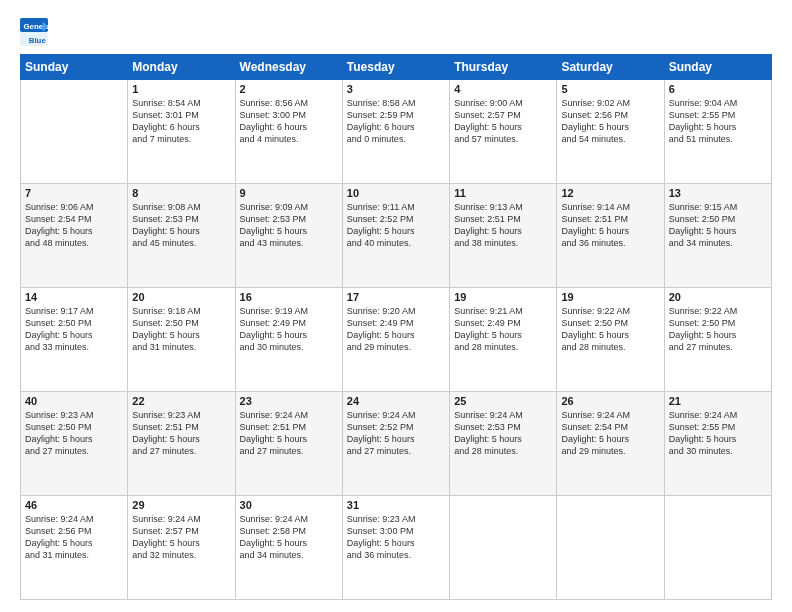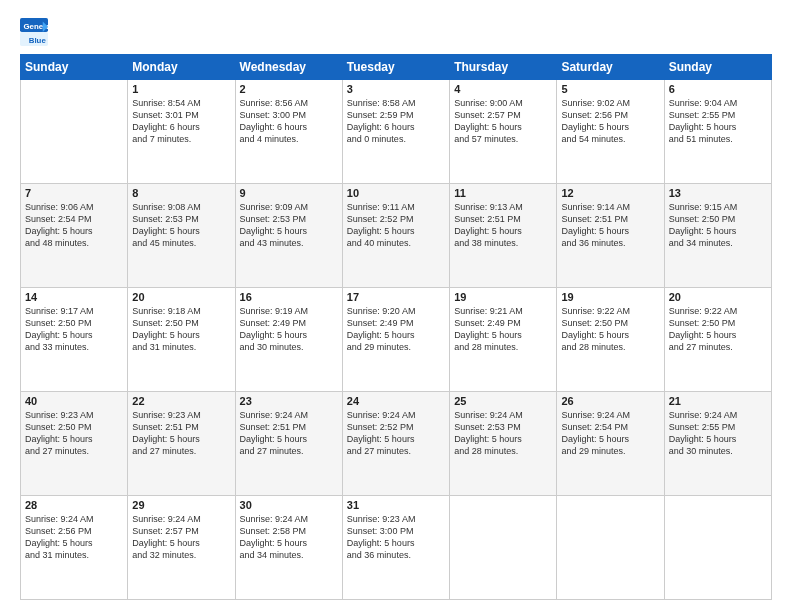--- a/index.html
+++ b/index.html
@@ -252,21 +252,21 @@
             <span class="day-num">26</span>
             <div class="day-info">Sunrise: 9:24 AM<br>Sunset: 2:54 PM<br>Daylight: 5 hours<br>and 29 minutes.</div>
           </td>
           <td>
             <span class="day-num">21</span>
             <div class="day-info">Sunrise: 9:24 AM<br>Sunset: 2:55 PM<br>Daylight: 5 hours<br>and 30 minutes.</div>
           </td>
         </tr>
         <tr>
           <td>
-            <span class="day-num">28</span>
+            <span class="day-num">46</span>
             <div class="day-info">Sunrise: 9:24 AM<br>Sunset: 2:56 PM<br>Daylight: 5 hours<br>and 31 minutes.</div>
           </td>
           <td>
             <span class="day-num">29</span>
             <div class="day-info">Sunrise: 9:24 AM<br>Sunset: 2:57 PM<br>Daylight: 5 hours<br>and 32 minutes.</div>
           </td>
           <td>
             <span class="day-num">30</span>
             <div class="day-info">Sunrise: 9:24 AM<br>Sunset: 2:58 PM<br>Daylight: 5 hours<br>and 34 minutes.</div>
           </td>

